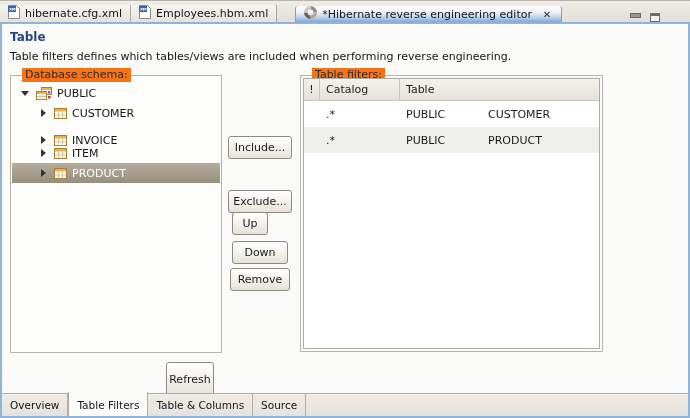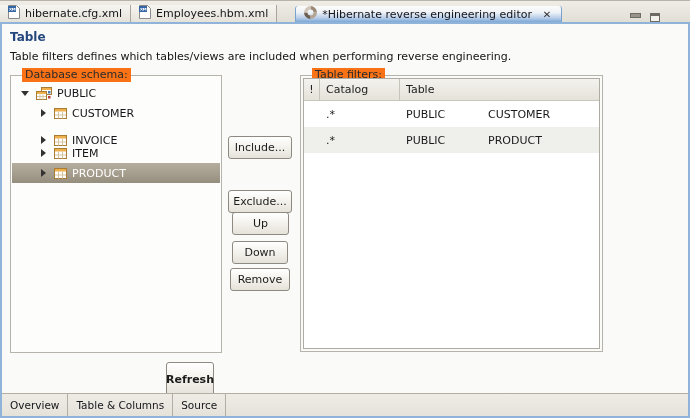--- a/index.html
+++ b/index.html
@@ -47,24 +47,24 @@
   .ticon{margin:0 5px 0 4px;display:flex;flex:none;}
   .tlabel{color:#16161a;white-space:nowrap;}
 
   
   .btn{position:absolute;box-sizing:border-box;border:1px solid #8e8a82;border-radius:3px;
        background:linear-gradient(#ffffff,#f2f0ea 55%,#e5e2da);
        font-family:"DejaVu Sans","Liberation Sans",sans-serif;font-size:11px;color:#1c1c1c;
        display:flex;align-items:center;justify-content:center;padding:0;cursor:default;}
   #btn-include{left:226px;top:112px;width:64px;height:23px;}
   #btn-exclude{left:226px;top:138px;width:64px;height:23px;margin-top:28px;}
-  #btn-up{left:230px;top:188px;width:57px;height:23px;}
+  #btn-up{left:230px;top:188px;width:36px;height:23px;}
   #btn-down{left:230px;top:217px;width:56px;height:23px;}
   #btn-remove{left:228px;top:244px;width:60px;height:23px;}
-  #btn-refresh{left:164px;top:338px;width:48px;height:34px;font-weight:bold;}
+  #btn-refresh{left:164px;top:338px;width:48px;height:34px;}
 
   
   .ftable{position:absolute;left:2px;top:2px;right:2px;bottom:2px;border:1px solid #aeaba2;background:#fff;overflow:hidden;}
   .fhead{display:flex;height:21px;background:linear-gradient(#f4f2ee,#e5e2d9);border-bottom:1px solid #c9c6bd;color:#222;}
   .fhead .hc{display:flex;align-items:center;padding-left:6px;border-right:1px solid #c6c3ba;box-sizing:border-box;cursor:default;}
   .col0{width:16px;}
   .fhead .col0{justify-content:center;padding-left:0;}
   .col1{width:80px;}
   .col2{width:82px;}
   .col3{flex:1;border-right:none !important;}
@@ -232,18 +232,19 @@
           <span class="col0"></span>
           <span class="col1">.*</span>
           <span class="col2">PUBLIC</span>
           <span class="col3">PRODUCT</span>
         </div>
       </div>
     </div>
 
     <div class="btabs">
       <span class="btab">Overview</span>
+      <span class="btab active">Table Filters</span>
       <span class="btab">Table &amp; Columns</span>
       <span class="btab">Source</span>
     </div>
 
   </div>
 </div>
 
 </body></html>

